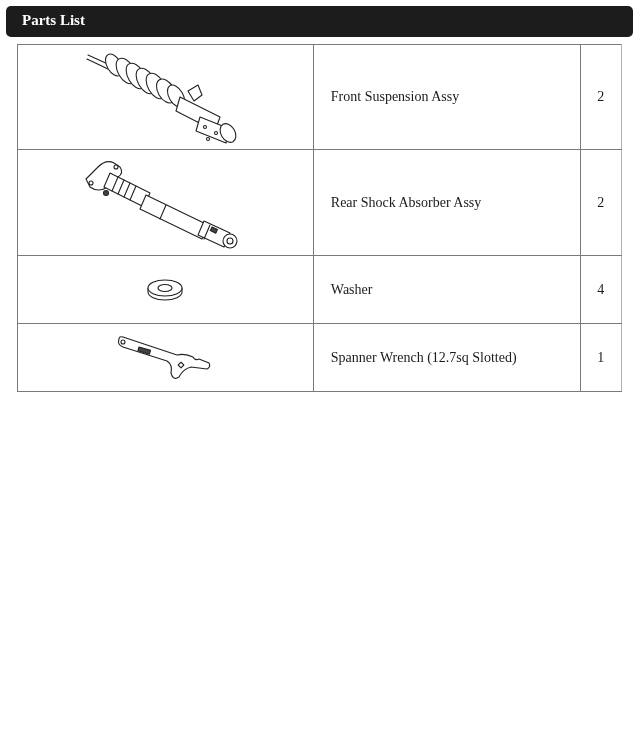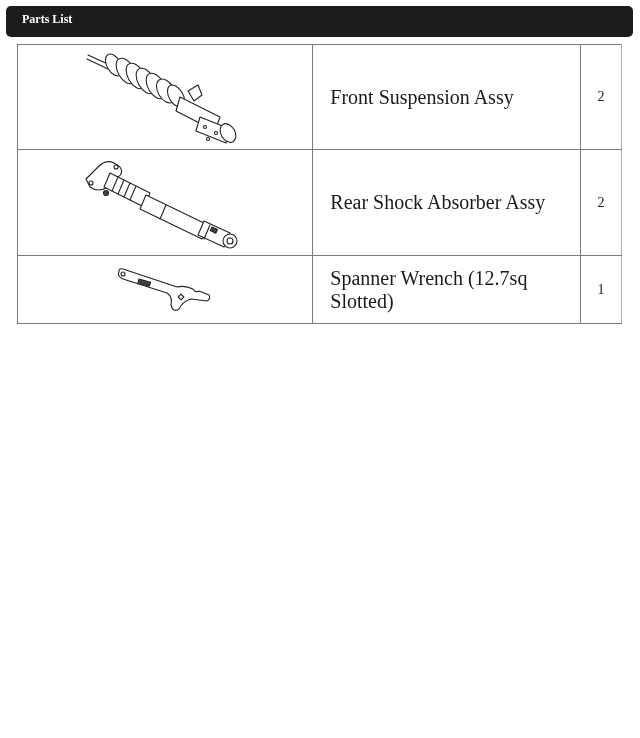--- a/index.html
+++ b/index.html
@@ -1,26 +1,26 @@
 <!DOCTYPE html>
 <html><head>
 <meta charset="utf-8">
 <style>
   html, body { margin: 0; padding: 0; background: #ffffff; }
   body { width: 640px; height: 738px; position: relative; overflow: hidden;
          font-family: "Liberation Serif", "DejaVu Serif", serif; color: #1a1a1a; }
   .header { position: absolute; left: 6px; top: 6px; width: 627px; height: 31px;
             background: #1c1c1c; border-radius: 5px; }
   .header-title { position: absolute; left: 16px; top: 6px; color: #ffffff;
-                  font-weight: bold; font-size: 12px; }
+                  font-weight: bold; font-size: 15px; }
   table.parts { position: absolute; left: 17px; top: 44px; width: 605px;
                 border-collapse: collapse; }
   table.parts td { border: 1px solid #7a7a7a; padding: 0; vertical-align: middle; }
   table.parts td.img { width: 301px; text-align: center; }
-  table.parts td.desc { width: 258px; padding-left: 17px; font-size: 20px; }
+  table.parts td.desc { width: 258px; padding-left: 17px; font-size: 14px; }
   table.parts td.qty { width: 42px; text-align: center; font-size: 14px; }
   td.qty { border-left-color: #b0b0b0 !important; border-right-color: #b0b0b0 !important; }
   svg.part { display: block; margin: 0 auto; }
   svg.part * { fill: none; stroke: #222; stroke-width: 1.1; stroke-linejoin: round; stroke-linecap: round; }
   svg.part .fill { fill: #fff; }
   svg.part .dark { fill: #444; stroke: #222; }
 </style>
 </head>
 <body>
 
@@ -78,20 +78,31 @@
           <ellipse cx="150" cy="88" rx="7" ry="7" class="fill"></ellipse>
           <ellipse cx="150" cy="88" rx="3" ry="3"></ellipse>
         </svg>
       </td>
       <td class="desc">Rear Shock Absorber Assy</td>
       <td class="qty">2</td>
     </tr>
 
 
 
+    <tr style="height:68px">
+      <td class="img">
+        <svg class="part" width="40" height="30" viewBox="0 0 40 30">
+          <path class="fill" d="M3 13 L3 17 A17 8 0 0 0 37 17 L37 13"></path>
+          <ellipse cx="20" cy="13" rx="17" ry="8" class="fill"></ellipse>
+          <ellipse cx="20" cy="13" rx="7" ry="3.5"></ellipse>
+        </svg>
+      </td>
+      <td class="desc">Washer</td>
+      <td class="qty">4</td>
+    </tr>
 
 
     <tr style="height:68px">
       <td class="img">
         <svg class="part" width="100" height="50" viewBox="0 0 100 50">
           <path class="fill" d="M4 6 Q2 12 8 14 L52 28 Q58 32 56 40 Q58 48 64 44 Q68 36 76 34 L92 36 Q96 34 94 30 L84 26 Q80 28 78 24 Q70 20 62 22 L8 4 Q4 3 4 6 Z"></path>
           <circle cx="8" cy="9" r="2"></circle>
           <rect x="24" y="14" width="12" height="4" class="dark" transform="rotate(16 24 14)"></rect>
           <rect x="64" y="30" width="4" height="4" transform="rotate(45 66 32)"></rect>
         </svg>

